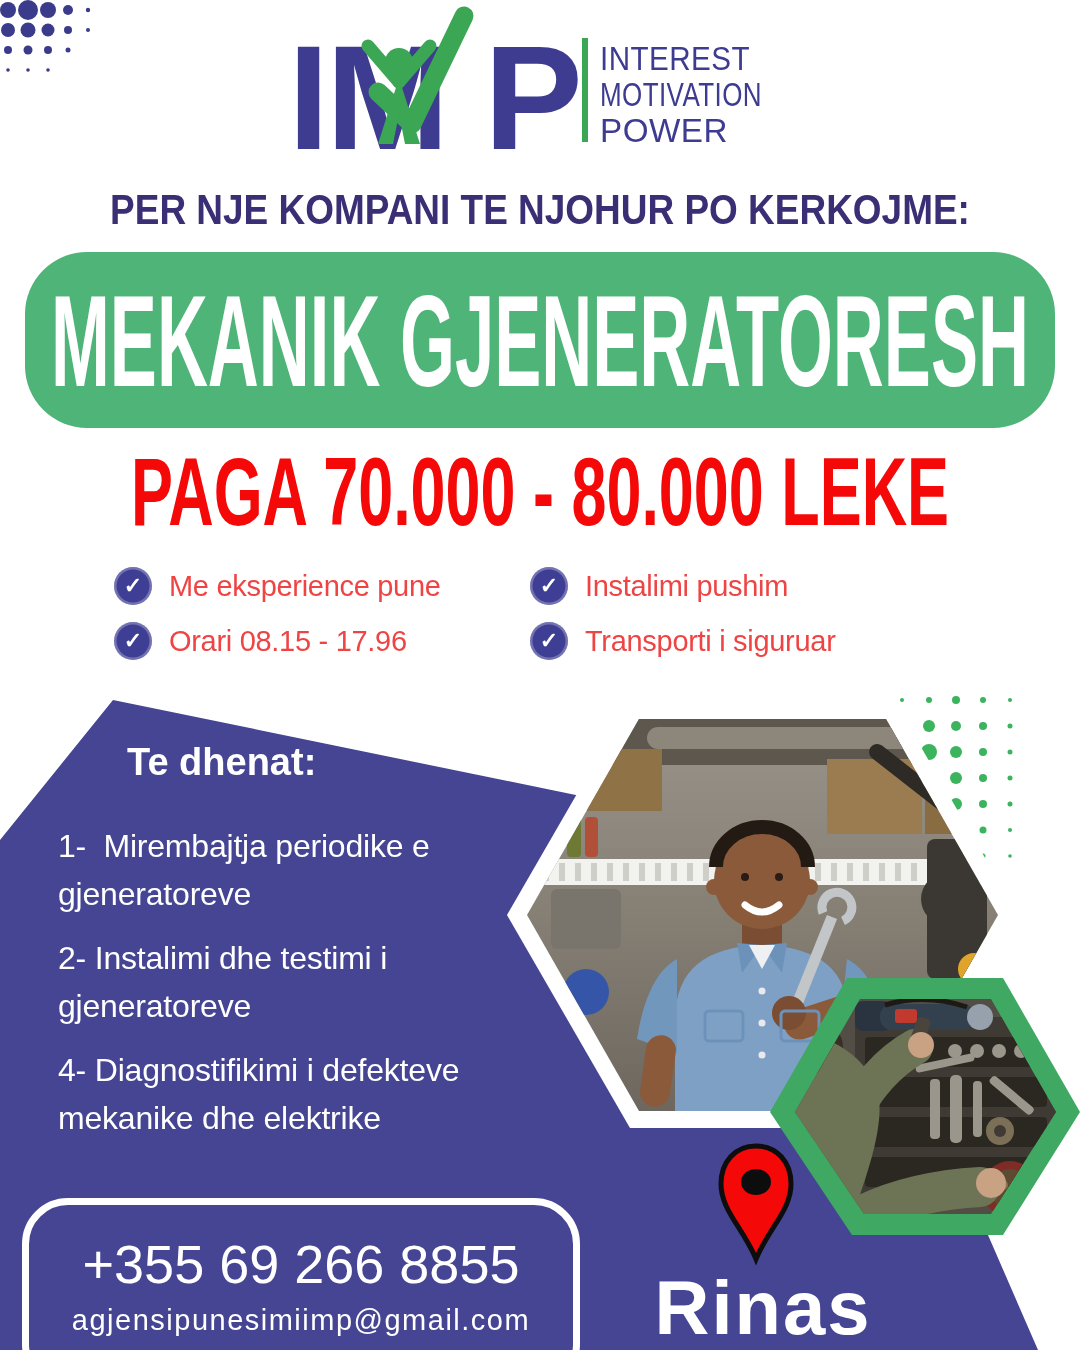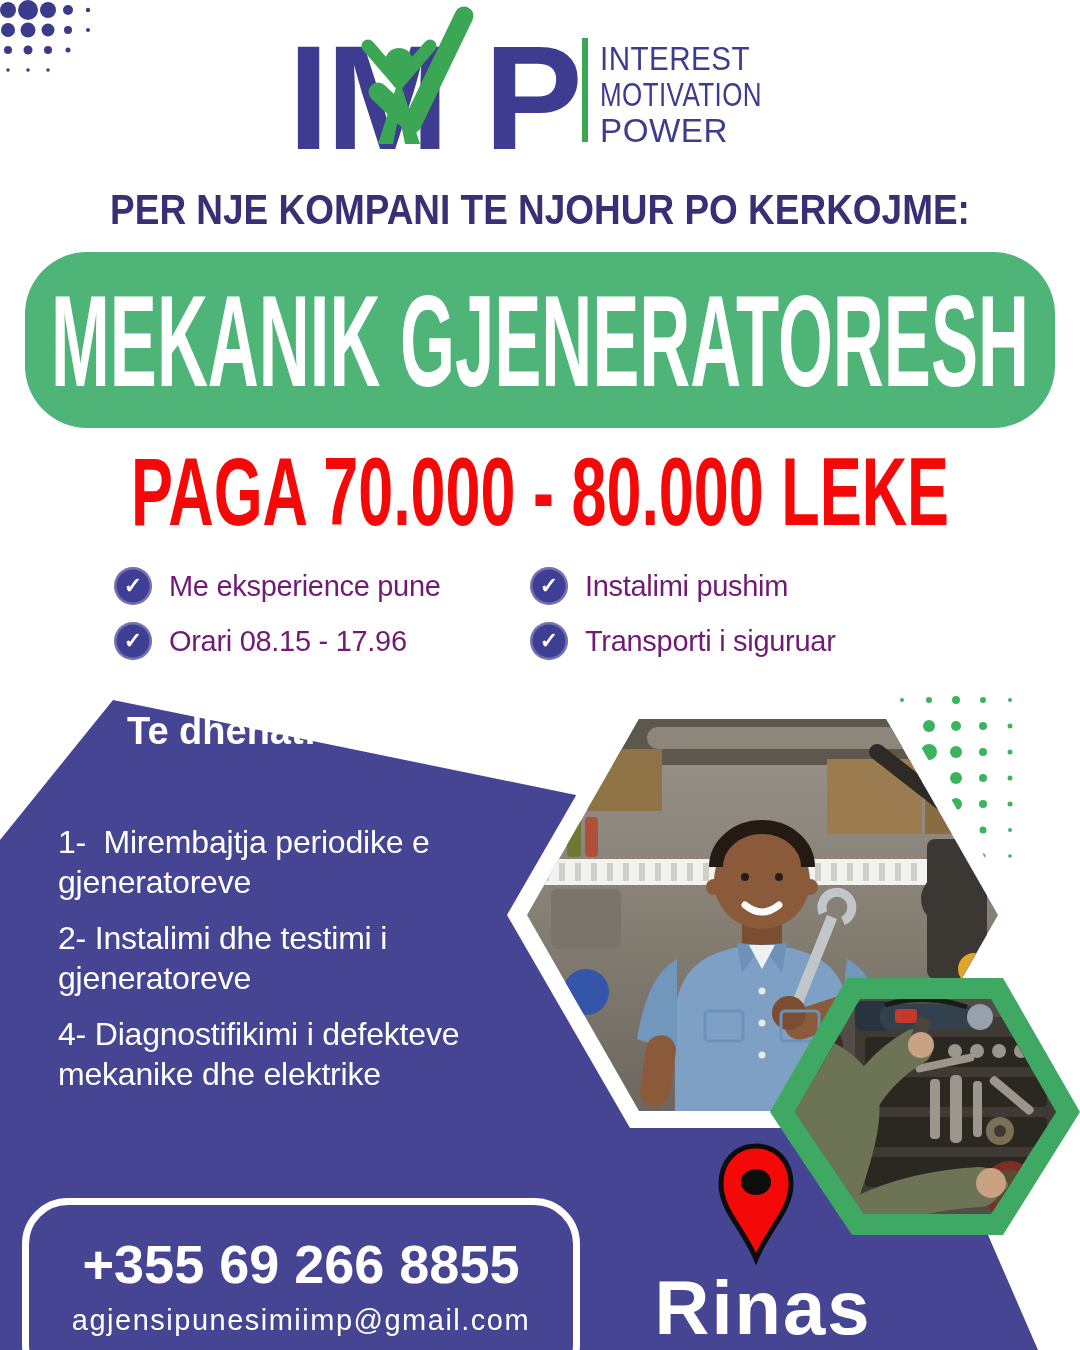--- a/index.html
+++ b/index.html
@@ -18,44 +18,44 @@
   
   .banner{position:absolute;left:25px;top:252px;width:1030px;height:176px;background:#4FB478;border-radius:62px;}
   .title-text{font-family:"Liberation Sans",sans-serif;font-weight:700;font-size:130px;fill:#ffffff;}
   .salary-text{font-family:"Liberation Sans",sans-serif;font-weight:700;font-size:96px;fill:#F40808;}
 
   
   .benefit{position:absolute;display:flex;align-items:center;height:40px;}
   .check{width:38px;height:38px;border-radius:50%;background:#3E3E95;color:#fff;
          display:flex;align-items:center;justify-content:center;font-size:22px;font-weight:700;
          box-shadow:inset 0 0 0 2.5px rgba(255,255,255,.28);flex:0 0 38px;}
-  .blabel{margin-left:17px;font-size:29px;color:#701a75;letter-spacing:-.3px;white-space:nowrap;}
+  .blabel{margin-left:17px;font-size:29px;color:#ef4444;letter-spacing:-.3px;white-space:nowrap;}
 
   
   .purple{position:absolute;left:0;top:0;width:1080px;height:1350px;background:#454594;
           clip-path:polygon(113px 700px,600px 800px,860px 960px,940px 1120px,1005px 1200px,
                             988px 1235px,1038px 1350px,0px 1350px,0px 840px);}
-  .dheading{position:absolute;left:127px;top:710px;font-size:38px;font-weight:700;color:#ffffff;}
+  .dheading{position:absolute;left:127px;top:741px;font-size:38px;font-weight:700;color:#ffffff;}
   .dlist{position:absolute;left:58px;top:822px;width:492px;color:#ffffff;}
-  .ditem{font-size:32px;line-height:40px;margin-bottom:16px;white-space:pre-wrap;letter-spacing:-.2px;}
+  .ditem{font-size:32px;line-height:48px;margin-bottom:16px;white-space:pre-wrap;letter-spacing:-.2px;}
 
   
   .hexW{position:absolute;left:0;top:0;width:1080px;height:1350px;background:#ffffff;
         clip-path:polygon(630px 702px,895px 702px,1018px 915px,895px 1128px,630px 1128px,507px 915px);}
   .hexClipMain{position:absolute;left:0;top:0;width:1080px;height:1350px;
         clip-path:polygon(639px 719px,886px 719px,998px 915px,886px 1111px,639px 1111px,527px 915px);}
   .hexGreen{position:absolute;left:0;top:0;width:1080px;height:1350px;background:#3FA862;
         clip-path:polygon(847px 978px,1003px 978px,1080px 1112px,1003px 1235px,852px 1235px,770px 1112px);}
   .hexClipTools{position:absolute;left:0;top:0;width:1080px;height:1350px;
         clip-path:polygon(860px 999px,991px 999px,1056px 1112px,991px 1214px,864px 1214px,795px 1112px);}
 
   
   .contact{position:absolute;left:22px;top:1198px;width:558px;height:192px;box-sizing:border-box;
            border:7px solid #ffffff;border-radius:46px;text-align:center;color:#fff;padding-top:30px;}
-  .phone{font-size:54px;font-weight:700;line-height:1.1;}
+  .phone{font-size:54px;font-weight:400;line-height:1.1;}
   .email{font-size:29px;font-weight:400;letter-spacing:1.5px;margin-top:10px;}
 
   .rinas{position:absolute;left:628px;top:1264px;width:270px;text-align:center;
          font-size:76px;font-weight:700;color:#ffffff;letter-spacing:2px;}
 </style>
 </head>
 <body>
 
 <div class="canvas">
 

